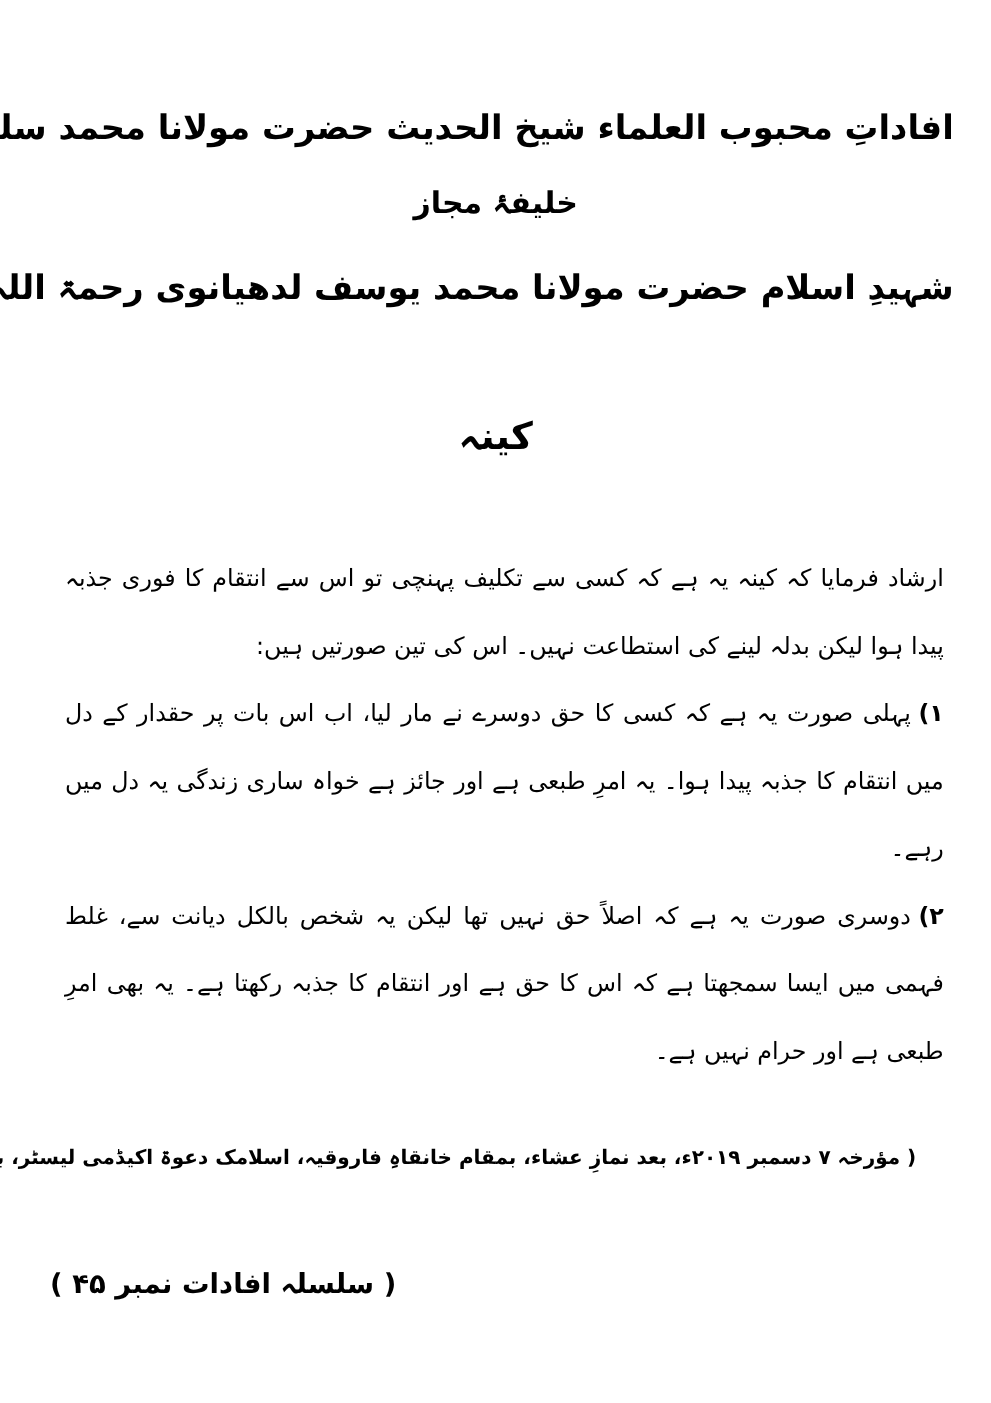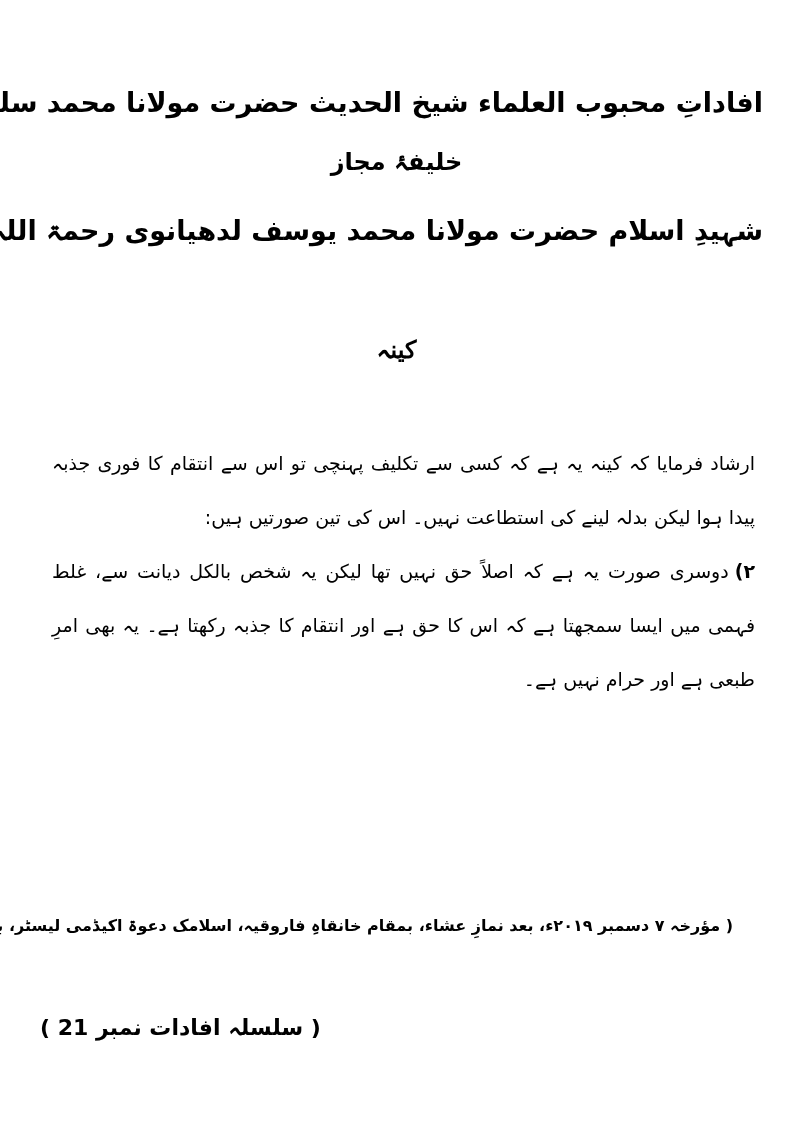--- a/index.html
+++ b/index.html
@@ -27,21 +27,21 @@
       left: 30px;
       right: 30px;
       text-align: center;
       font-weight: bold;
       white-space: nowrap;
       font-family: "DejaVu Sans", sans-serif;
     }
     .h1 { top: 78px; font-size: 27px; line-height: 50px; }
     .h2 { top: 142px; font-size: 24px; line-height: 40px; }
     .h3 { top: 206px; font-size: 27px; line-height: 50px; }
-    .title { top: 320px; font-size: 24px; line-height: 60px; font-family: Liberation Serif, serif; }
+    .title { top: 320px; font-size: 30px; line-height: 60px; }
 
     .body-text {
       position: absolute;
       left: 38px;
       right: 38px;
       top: 436px;
       font-size: 19px;
       line-height: 54px;
       text-align: justify;
       text-align-last: right;
@@ -82,24 +82,27 @@
 
   <div class="heading h1">افاداتِ محبوب العلماء شیخ الحدیث حضرت مولانا محمد سلیم دھورات عمت فیوضہم</div>
   <div class="heading h2">خلیفۂ مجاز</div>
   <div class="heading h3">شہیدِ اسلام حضرت مولانا محمد یوسف لدھیانوی رحمۃ اللہ علیہ</div>
 
   <div class="heading title">کینہ</div>
 
   <div class="body-text">
     <p class="para">ارشاد فرمایا کہ کینہ یہ ہے کہ کسی سے تکلیف پہنچی تو اس سے انتقام کا فوری جذبہ پیدا ہوا لیکن بدلہ لینے کی استطاعت نہیں۔ اس کی تین صورتیں ہیں:</p>
 
+    <p class="para">
+      <span class="num">۱)</span><span>پہلی صورت یہ ہے کہ کسی کا حق دوسرے نے مار لیا، اب اس بات پر حقدار کے دل میں انتقام کا جذبہ پیدا ہوا۔ یہ امرِ طبعی ہے اور جائز ہے خواہ ساری زندگی یہ دل میں رہے۔</span>
+    </p>
 
     <p class="para">
       <span class="num">۲)</span><span>دوسری صورت یہ ہے کہ اصلاً حق نہیں تھا لیکن یہ شخص بالکل دیانت سے، غلط فہمی میں ایسا سمجھتا ہے کہ اس کا حق ہے اور انتقام کا جذبہ رکھتا ہے۔ یہ بھی امرِ طبعی ہے اور حرام نہیں ہے۔</span>
     </p>
 
   </div>
 
   <div class="footer-note">( مؤرخہ ۷ دسمبر ۲۰۱۹ء، بعد نمازِ عشاء، بمقام خانقاہِ فاروقیہ، اسلامک دعوۃ اکیڈمی لیسٹر، برطانیہ )</div>
 
-  <div class="series">( سلسلہ افادات نمبر 21 )</div>
+  <div class="series">( سلسلہ افادات نمبر ۴۵ )</div>
 
 </div>
 
 </body></html>

